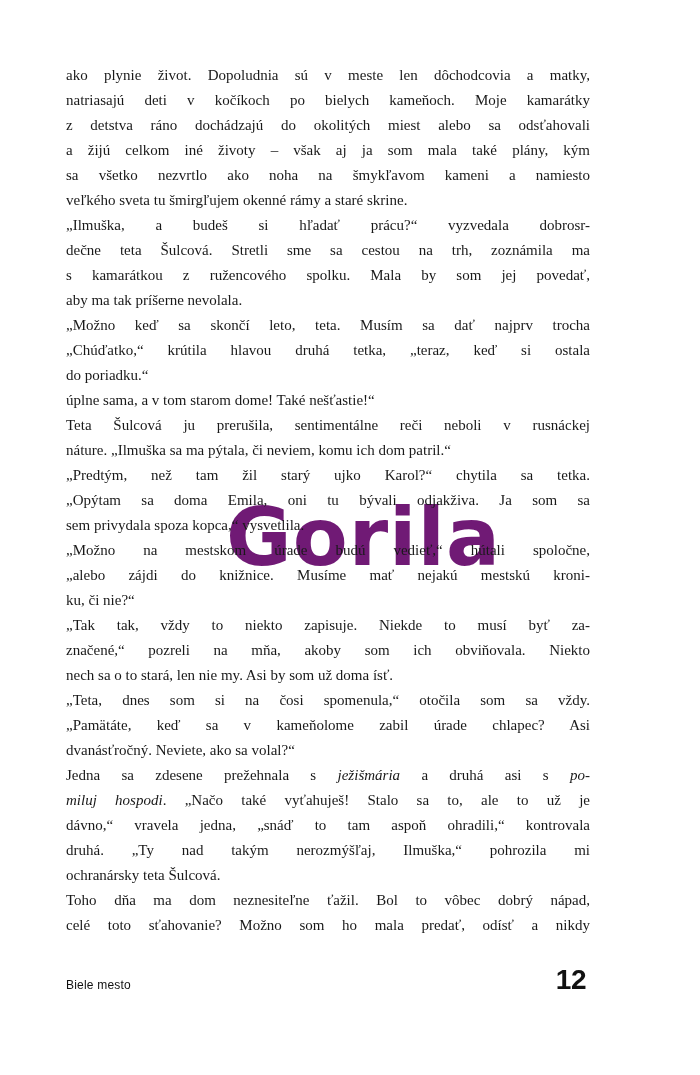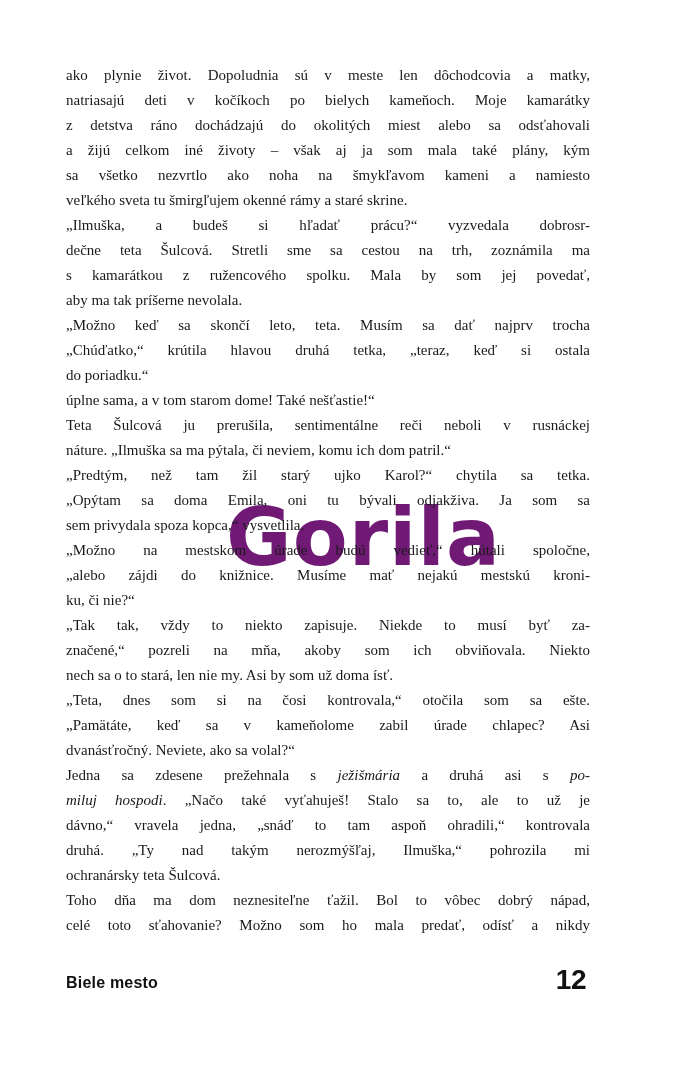--- a/index.html
+++ b/index.html
@@ -60,22 +60,22 @@
     right: 114px;
     top: 966px;
     z-index: 1;
     display: flex;
     justify-content: space-between;
     align-items: flex-end;
     font-family: "Liberation Sans", sans-serif;
     color: #111111;
   }
   #book-title {
-    font-weight: bold;
-    font-size: 16px;
+    font-weight: normal;
+    font-size: 12px;
     line-height: 1;
     margin-bottom: 3px;
     letter-spacing: 0.2px;
   }
   #page-number {
     font-weight: bold;
     font-size: 28px;
     line-height: 1;
     letter-spacing: -0.5px;
     text-align: center;
@@ -107,21 +107,21 @@
       <div class="line end"><span>náture. „Ilmuška sa ma pýtala, či neviem, komu ich dom patril.“</span></div>
       <div class="line indent"><span>„Predtým, než tam žil starý ujko Karol?“ chytila sa tetka.</span></div>
       <div class="line"><span>„Opýtam sa doma Emila, oni tu bývali odjakživa. Ja som sa</span></div>
       <div class="line end"><span>sem privydala spoza kopca,“ vysvetlila.</span></div>
       <div class="line indent"><span>„Možno na mestskom úrade budú vedieť,“ hútali spoločne,</span></div>
       <div class="line"><span>„alebo zájdi do knižnice. Musíme mať nejakú mestskú kroni-</span></div>
       <div class="line end"><span>ku, či nie?“</span></div>
       <div class="line indent"><span>„Tak tak, vždy to niekto zapisuje. Niekde to musí byť za-</span></div>
       <div class="line"><span>značené,“ pozreli na mňa, akoby som ich obviňovala. Niekto</span></div>
       <div class="line end"><span>nech sa o to stará, len nie my. Asi by som už doma ísť.</span></div>
-      <div class="line indent"><span>„Teta, dnes som si na čosi kontrovala,“ otočila som sa ešte.</span></div>
+      <div class="line indent"><span>„Teta, dnes som si na čosi spomenula,“ otočila som sa vždy.</span></div>
       <div class="line"><span>„Pamätáte, keď sa v kameňolome zabil úrade chlapec? Asi</span></div>
       <div class="line end"><span>dvanásťročný. Neviete, ako sa volal?“</span></div>
       <div class="line indent"><span>Jedna sa zdesene prežehnala s </span><i>ježišmária</i><span> a druhá asi s </span><i>po-</i></div>
       <div class="line"><i>miluj hospodi</i><span>. „Načo také vyťahuješ! Stalo sa to, ale to už je</span></div>
       <div class="line"><span>dávno,“ vravela jedna, „snáď to tam aspoň ohradili,“ kontrovala</span></div>
       <div class="line"><span>druhá. „Ty nad takým nerozmýšľaj, Ilmuška,“ pohrozila mi</span></div>
       <div class="line end"><span>ochranársky teta Šulcová.</span></div>
       <div class="line"><span>Toho dňa ma dom neznesiteľne ťažil. Bol to vôbec dobrý nápad,</span></div>
       <div class="line"><span>celé toto sťahovanie? Možno som ho mala predať, odísť a nikdy</span></div>
     </div>

